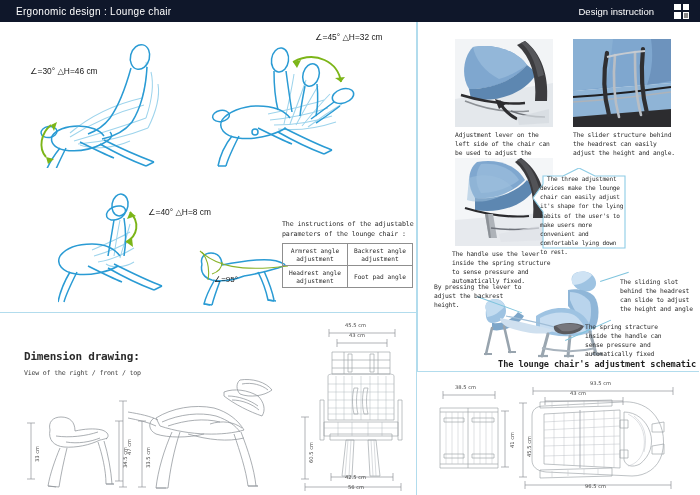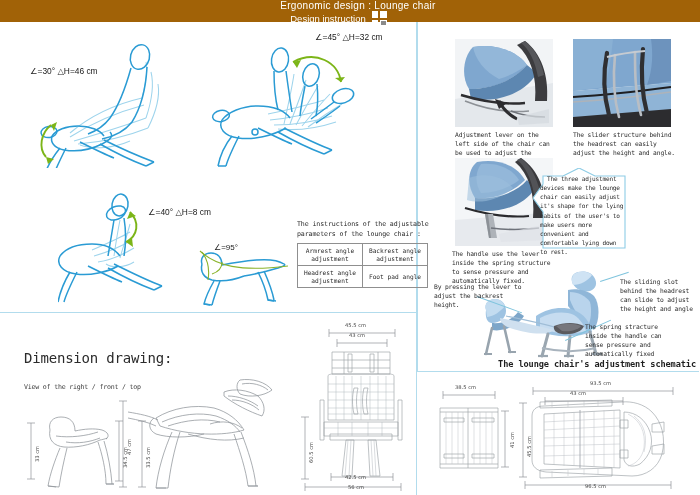--- a/index.html
+++ b/index.html
@@ -7,30 +7,30 @@
   body {
     font-family: "DejaVu Sans", sans-serif;
     background: #ffffff;
     position: relative;
     overflow: hidden;
   }
 
   
   #header {
     position: absolute; left: 0; top: 0; width: 700px; height: 22px;
-    background: #a16207;
-    display: flex; align-items: center; justify-content: space-between; flex-direction: column;
+    background: #0f172a;
+    display: flex; align-items: center; justify-content: space-between;
   }
   #header .htitle {
     color: #ffffff; font-size: 10px; letter-spacing: .3px;
     padding-left: 16px; white-space: nowrap;
     font-family: "Liberation Sans", sans-serif;
   }
   #header .hright {
-    display: flex; align-items: center; gap: 6px; padding-right: 23px;
+    display: flex; align-items: center; gap: 20px; padding-right: 11px;
   }
   #header .hright .lbl {
     color: #ffffff; font-size: 9.5px; white-space: nowrap;
     font-family: "Liberation Sans", sans-serif;
   }
   .grid-icon { width: 15px; height: 15px; display: grid;
     grid-template-columns: 1fr 1fr; grid-template-rows: 1fr 1fr; gap: 2px; }
   .grid-icon i { background: #ffffff; display: block; }
   .grid-icon i.hollow { background: #8a8a8a; border: 1.5px solid #ffffff; }
 
@@ -46,25 +46,25 @@
   
   .dg { position: absolute; }
 
   
   .anglelabel {
     position: absolute; font-size: 8.4px; color: #1a1a1a;
     font-family: "Liberation Sans", sans-serif; white-space: nowrap;
   }
   .anglelabel-olive {
     position: absolute; font-size: 8px; color: #1b1b1b;
-    font-family: "Liberation Sans", sans-serif; white-space: nowrap;
-  }
-
-  
-  #paramblock { position: absolute; left: 282px; top: 220px; width: 132px; margin-left: 15px; }
+    font-family: "Liberation Sans", sans-serif; white-space: nowrap; margin-top: 32px;
+  }
+
+  
+  #paramblock { position: absolute; left: 282px; top: 220px; width: 132px; }
   #paramblock .intro {
     font-size: 6.6px; line-height: 1.45; color: #2b2b2b;
     font-family: "DejaVu Sans Mono", monospace; letter-spacing: -0.1px;
   }
   #ptable {
     margin-top: 4px; border-collapse: collapse; width: 131px;
   }
   #ptable td {
     font-size: 6.2px; line-height: 1.3; color: #2b2b2b;
     text-align: center; padding: 2.5px 2px;
@@ -100,25 +100,26 @@
   
   .dim {
     position: absolute; font-size: 5.2px; color: #4a4a4a;
     font-family: "DejaVu Sans", sans-serif; white-space: nowrap;
   }
   .dim.vert { transform-origin: 0 0; transform: rotate(-90deg); }
 
   
   #dimtitle { position: absolute; left: 24px; top: 350px; }
   #dimtitle .t1 {
-    font-size: 14px; color: #2b2b2b; font-family: "DejaVu Sans Mono", monospace;
+    font-size: 11px; color: #2b2b2b; font-family: "DejaVu Sans Mono", monospace;
     letter-spacing: -0.2px;
+    font-weight: bold;
   }
   #dimtitle .t2 {
-    font-size: 6.6px; color: #3a3a3a; margin-top: 17px;
+    font-size: 6.6px; color: #3a3a3a; margin-top: 6px;
     font-family: "DejaVu Sans Mono", monospace; letter-spacing: -0.2px;
   }
   #reclinetitle {
     position: absolute; left: 438px; top: 359px; width: 258px;
     text-align: right;
     font-size: 8.6px; color: #1f1f1f; font-weight: bold;
     font-family: "DejaVu Sans Mono", monospace; letter-spacing: -0.1px;
   }
   .leadline { position: absolute; background: #7fc4dd; }
 </style>

